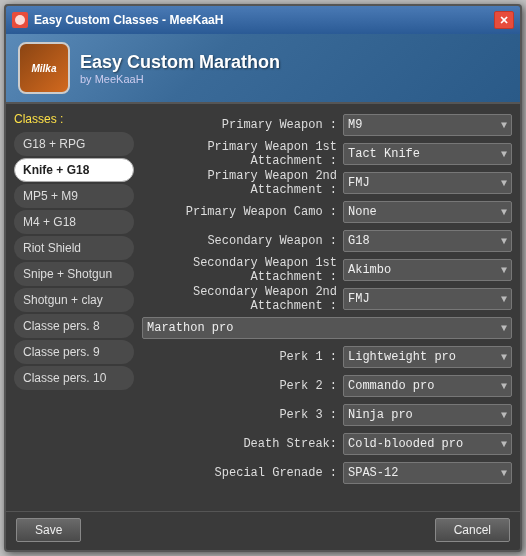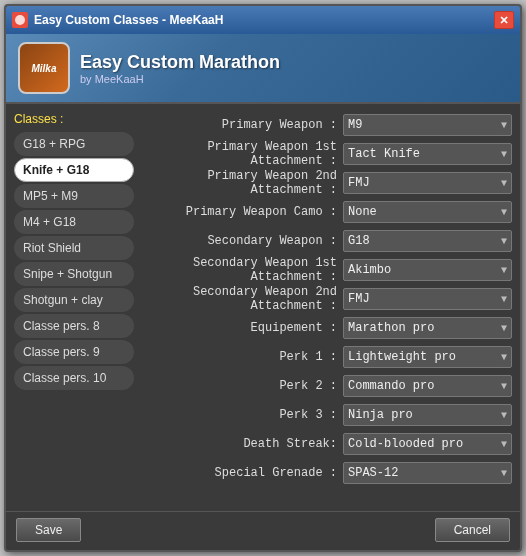--- a/index.html
+++ b/index.html
@@ -284,21 +284,20 @@
           </div>
         </div>
         <div class="field-row">
           <div class="field-label">Secondary Weapon 2nd Attachment :</div>
           <div class="field-dropdown">
             <span>FMJ</span>
             <span class="arrow">▼</span>
           </div>
         </div>
         <div class="field-row">
-          <div class="field-label">Equipement :</div>
           <div class="field-dropdown">
             <span>Marathon pro</span>
             <span class="arrow">▼</span>
           </div>
         </div>
         <div class="field-row">
           <div class="field-label">Perk 1 :</div>
           <div class="field-dropdown">
             <span>Lightweight pro</span>
             <span class="arrow">▼</span>

